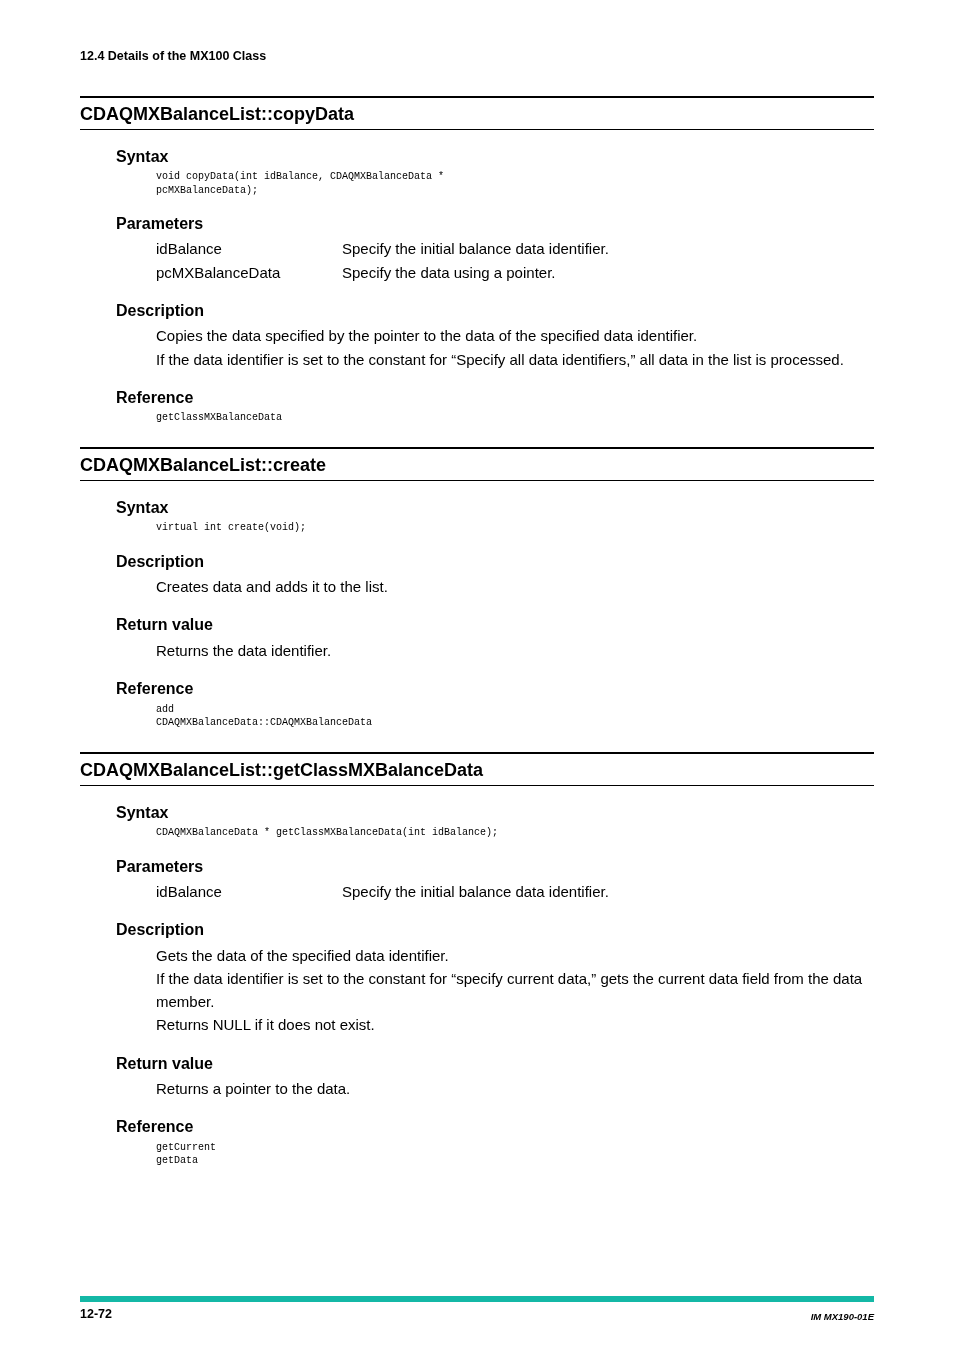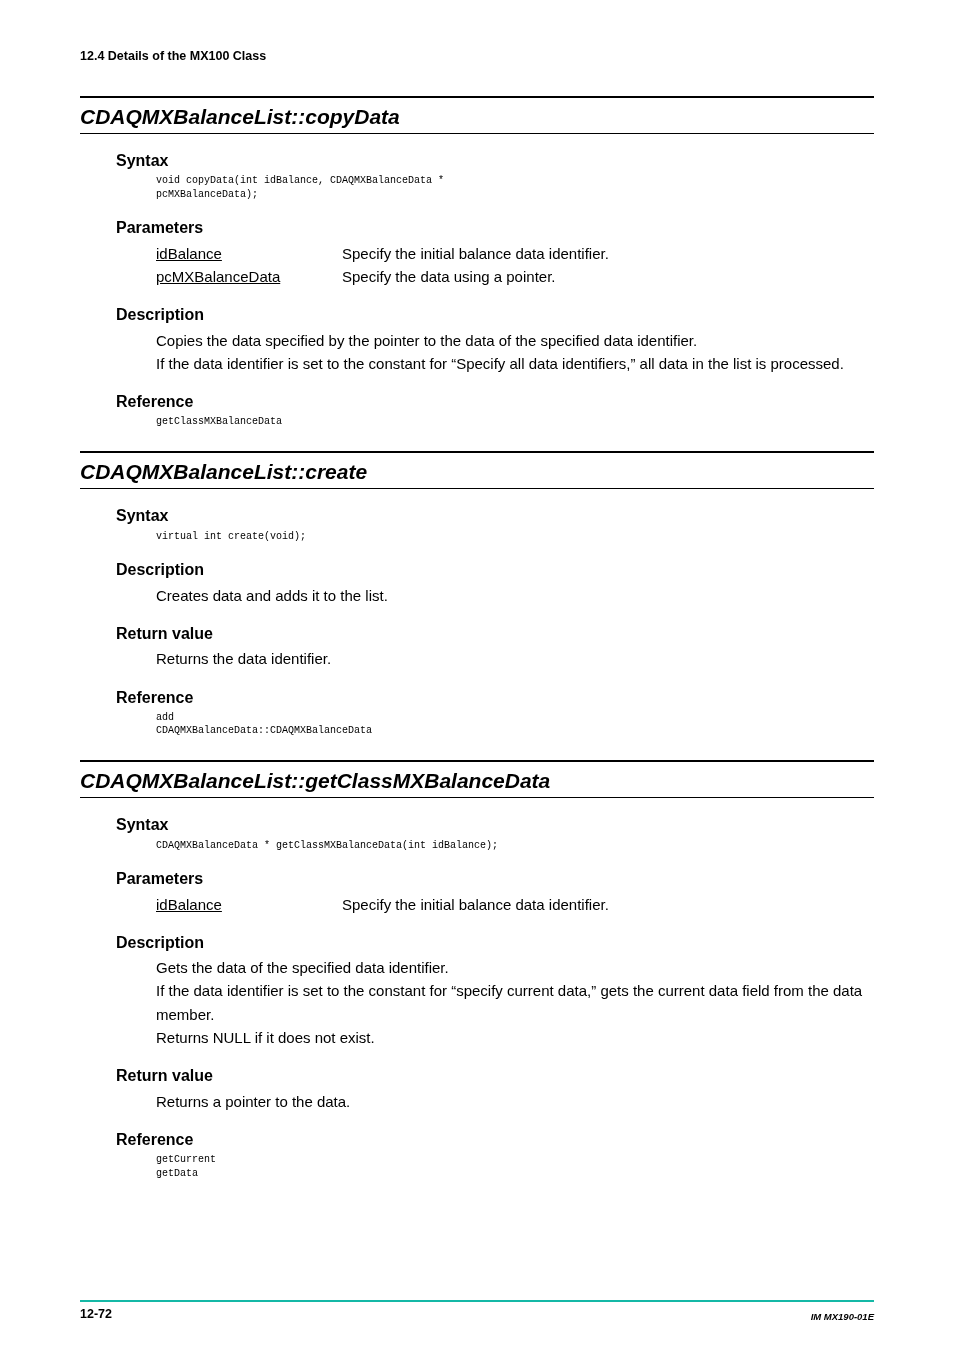--- a/index.html
+++ b/index.html
@@ -18,24 +18,23 @@
     font-size: 12.5px;
     font-weight: bold;
     margin-bottom: 30px;
   }
   .section {
     margin-bottom: 22px;
   }
   .rule-thick { border-top: 2.5px solid #000; margin-bottom: 4px;}
   .rule-thin  { border-top: 1px solid #000; margin-bottom: 4px;}
   .class-title {
-    font-size: 21px;
+    font-size: 18px;
     font-weight: bold;
     margin-bottom: 2px;
-    font-style: italic;
   }
   .sub-heading {
     font-size: 16px;
     font-weight: bold;
     margin-left: 36px;
     margin-top: 16px;
     margin-bottom: 2px;
   }
   .code {
     font-family: "Courier New", Courier, monospace;
@@ -48,28 +47,28 @@
     margin-left: 76px;
     font-size: 15px;
     line-height: 1.55;
   }
   .param-row {
     display: flex;
     margin-left: 76px;
     font-size: 15px;
     line-height: 1.55;
   }
-  .param-name { width: 186px; flex-shrink: 0; text-decoration: underline; }
+  .param-name { width: 186px; flex-shrink: 0; }
   .param-desc { flex: 1; }
   .footer {
     position: absolute;
     bottom: 28px;
     left: 80px;
     right: 80px;
-    border-top: 2px solid #14b8a6;
+    border-top: 6px solid #14b8a6;
     padding-top: 4px;
     display: flex;
     justify-content: space-between;
     align-items: flex-end;
   }
   .page-no { font-size: 12.5px; font-weight: bold; }
   .doc-id  { font-size: 9.5px; font-weight: bold; font-style: italic; }
 </style>
 </head>
 <body>

